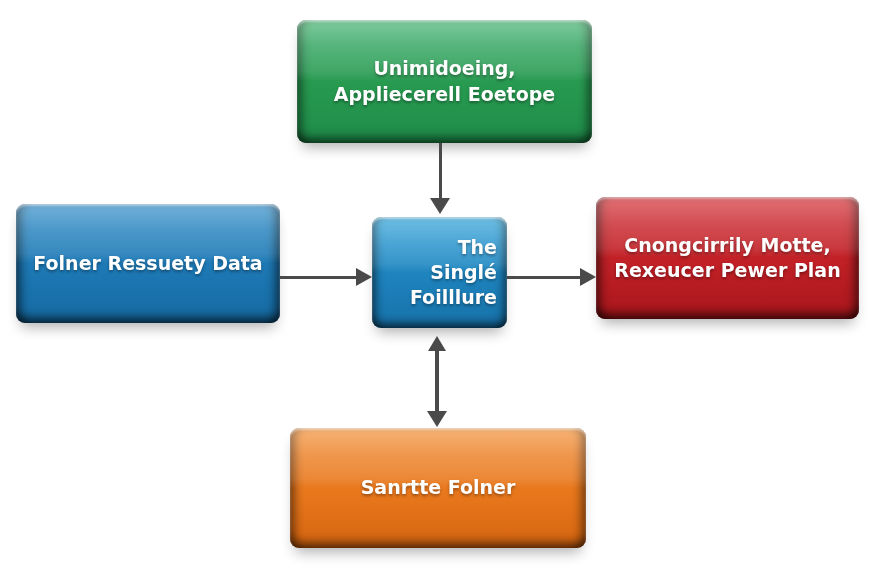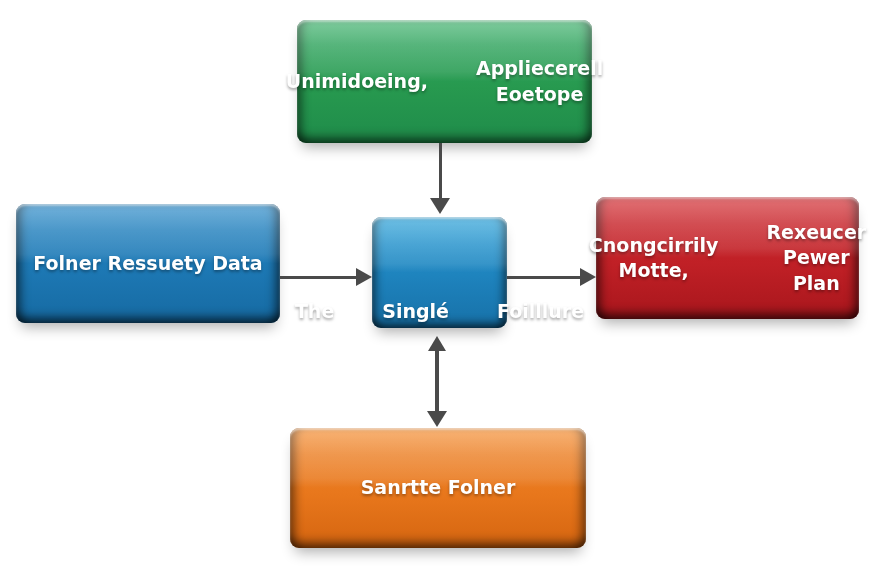--- a/index.html
+++ b/index.html
@@ -9,25 +9,25 @@
   }
   #stage{
     position:relative;
     width:870px;height:570px;
     background:radial-gradient(ellipse 130% 110% at 50% 42%, #ffffff 70%, #fbfbfb 88%, #f1f1f1 100%);
     overflow:hidden;
   }
   .box{
     position:absolute;
     border-radius:9px;
-    display:flex;flex-direction:row;align-items:center;justify-content:center;
+    display:flex;flex-direction:column;align-items:center;justify-content:center;
     color:#ffffff;font-weight:bold;text-align:center;
     text-shadow:0 2px 3px rgba(0,0,0,0.35);
     font-size:19px;line-height:1.32;
-    padding:4px 10px;box-sizing:border-box;gap:48px;
+    padding:4px 10px;box-sizing:border-box;
   }
   .box::after{ 
     content:"";position:absolute;inset:0;border-radius:inherit;
     background:linear-gradient(180deg, rgba(255,255,255,0.28) 0%, rgba(255,255,255,0.10) 42%, rgba(255,255,255,0) 50%);
     pointer-events:none;
   }
   .green{
     background:linear-gradient(180deg,#4db878 0%,#2ea35c 20%,#27994f 55%,#1f8c4a 100%);
     box-shadow:
       inset 0 2px 2px rgba(255,255,255,0.45),

